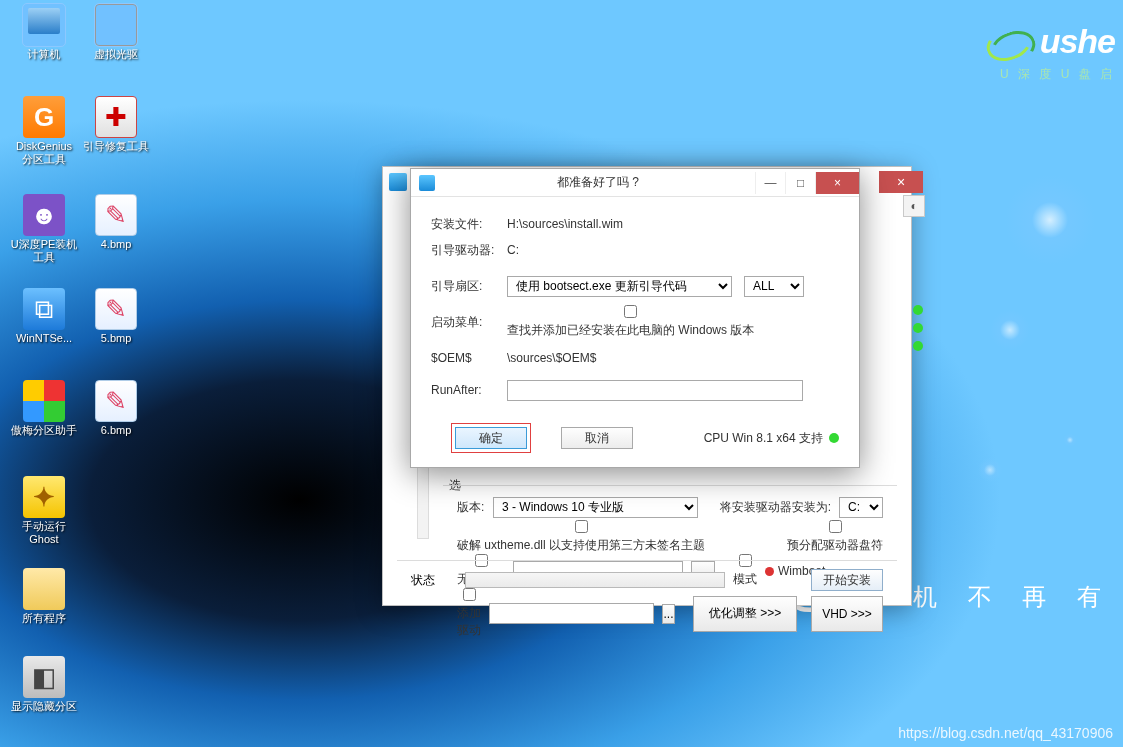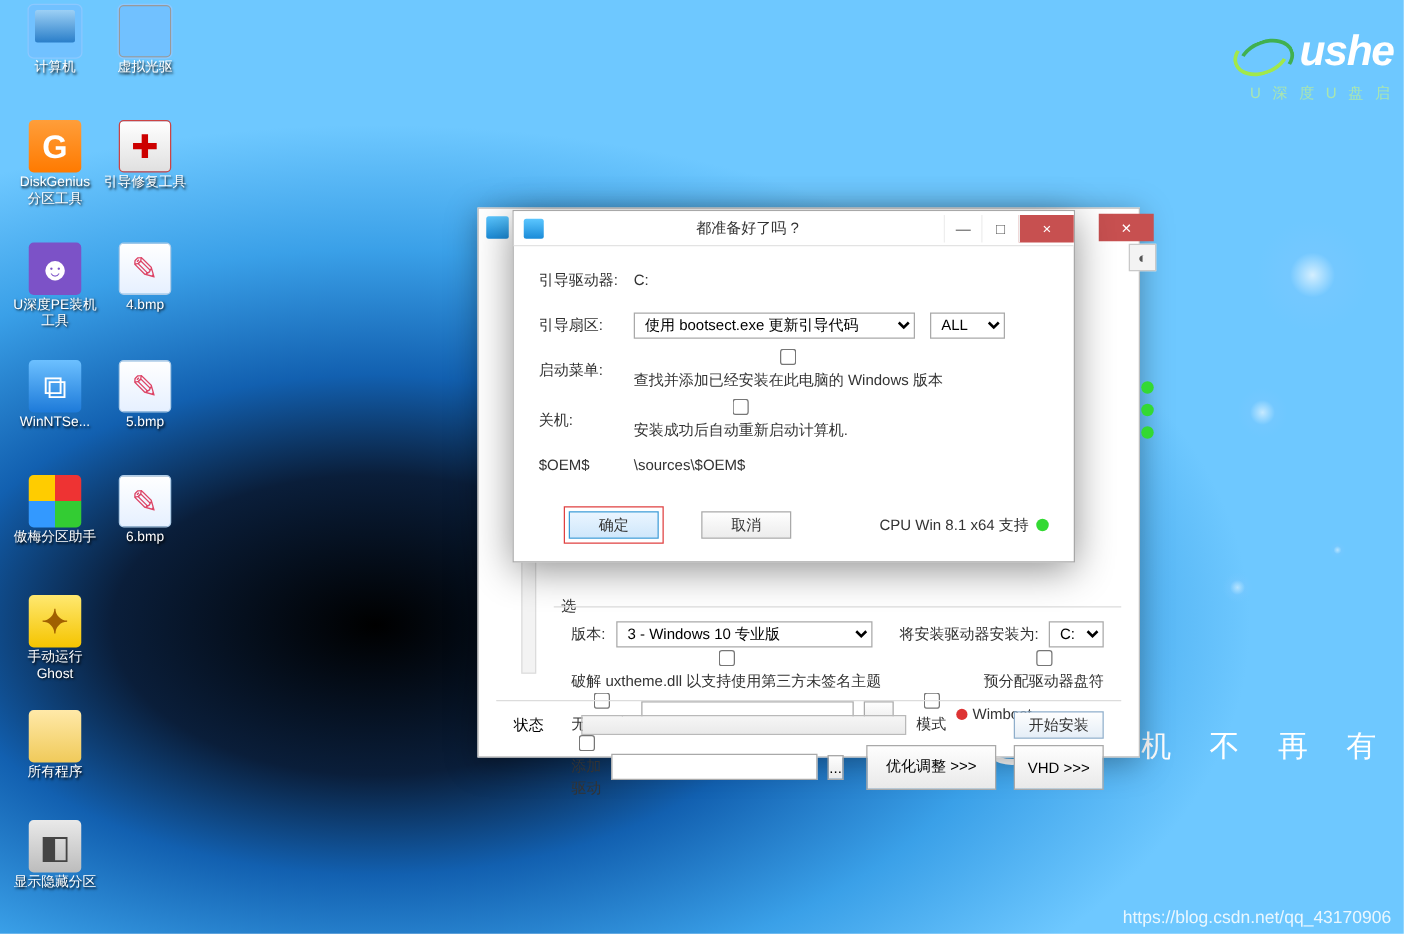--- a/index.html
+++ b/index.html
@@ -251,45 +251,46 @@
     <div class="ticon"></div>
     <div class="ttitle">都准备好了吗 ?</div>
     <div class="winbtns">
       <div class="winbtn">—</div>
       <div class="winbtn">□</div>
       <div class="winbtn close">×</div>
     </div>
   </div>
   <div class="dbody">
     <div class="row">
+        <span class="lab">安装文件:</span>
+        <span class="val">H:\sources\install.wim</span>
+      </div>
+    <div class="row">
         <span class="lab">引导驱动器:</span>
         <span class="val">C:</span>
       </div>
     <div class="row" style="margin-top:10px">
       <span class="lab">引导扇区:</span>
       <select class="sel-boot"><option>使用 bootsect.exe 更新引导代码</option></select>
       <select class="sel-all"><option>ALL</option></select>
     </div>
     <div class="row" style="margin-top:6px">
       <span class="lab">启动菜单:</span>
       <label class="chk">
           <input type="checkbox" style="">
           <span>查找并添加已经安装在此电脑的 Windows 版本</span>
         </label>
     </div>
     <div class="row" style="margin-top:6px">
-      <span class="lab">关机:</span>
-      <label class="chk">
-          <input type="checkbox" style="">
-          <span>安装成功后自动重新启动计算机.</span>
-        </label>
-    </div>
-    <div class="row" style="margin-top:6px">
       <span class="lab">$OEM$</span>
       <span class="val linkish">\sources\$OEM$</span>
+    </div>
+    <div class="row" style="margin-top:6px">
+      <span class="lab">RunAfter:</span>
+      <input type="text" class="runafter" style="">
     </div>
   </div>
   <div class="btnrow">
     <span class="hlbox">
       <button class="btn primary">确定</button>
     </span>
     <button class="btn" style="border:1px solid #a9a9a9;background:linear-gradient(#fefefe,#ececec)">取消</button>
     <span class="status-txt">
       <span>CPU Win 8.1 x64 支持</span>
       <span class="led"></span>

